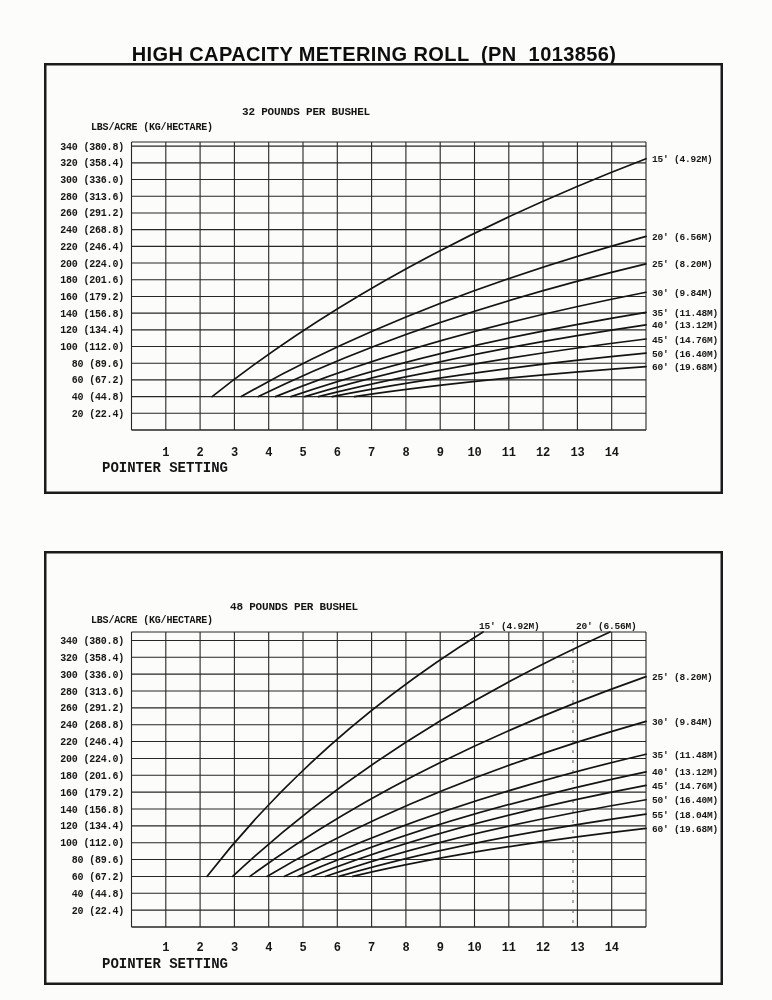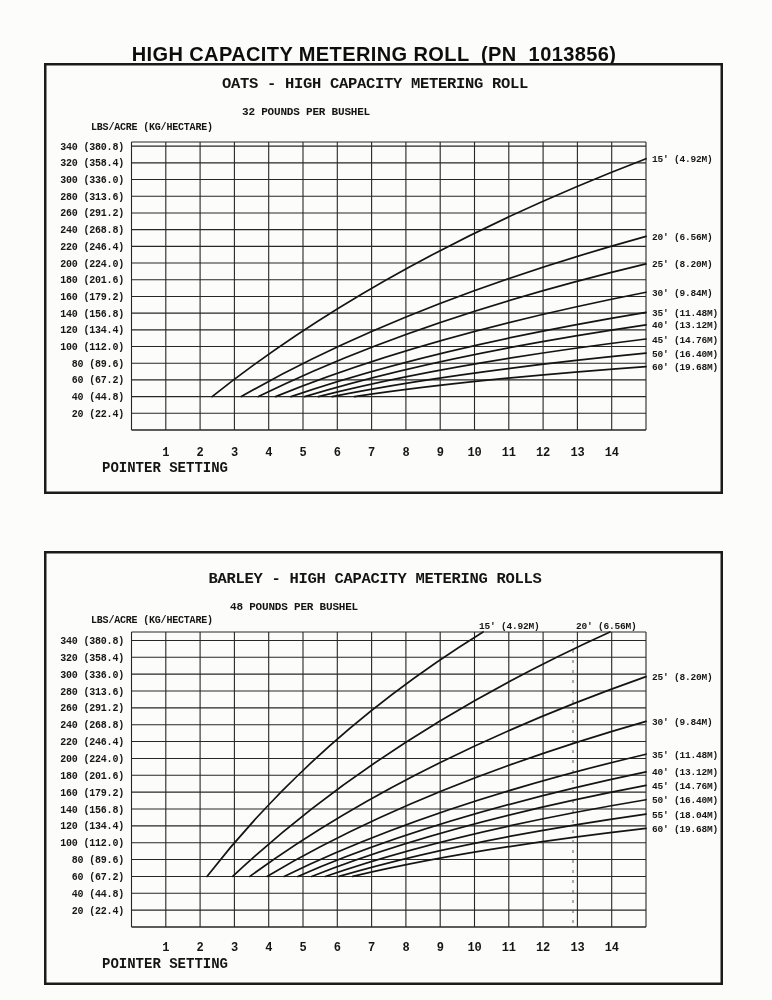--- a/index.html
+++ b/index.html
@@ -120,21 +120,20 @@
       <text x="608" y="252.79565217391303" text-anchor="start" font-size="9.5" letter-spacing="-0.2">35' (11.48M)</text>
       <path d="M260.71500000000003,333.60869565217394 Q397.22900000000004,291.9697391304348 602,261.81739130434784" fill="none" stroke="#141414" stroke-width="1.7" stroke-linecap="round"></path>
       <text x="608" y="265.31739130434784" text-anchor="start" font-size="9.5" letter-spacing="-0.2">40' (13.12M)</text>
       <path d="M274.435,333.60869565217394 Q405.461,300.2006956521739 602,276.0086956521739" fill="none" stroke="#141414" stroke-width="1.7" stroke-linecap="round"></path>
       <text x="608" y="279.5086956521739" text-anchor="start" font-size="9.5" letter-spacing="-0.2">45' (14.76M)</text>
       <path d="M288.155,333.60869565217394 Q413.69300000000004,308.43165217391305 602,290.2" fill="none" stroke="#141414" stroke-width="1.7" stroke-linecap="round"></path>
       <text x="608" y="293.7" text-anchor="start" font-size="9.5" letter-spacing="-0.2">50' (16.40M)</text>
       <path d="M310.45,333.60869565217394 Q427.07,316.1784347826087 602,303.5565217391304" fill="none" stroke="#141414" stroke-width="1.7" stroke-linecap="round"></path>
       <text x="608" y="307.0565217391304" text-anchor="start" font-size="9.5" letter-spacing="-0.2">60' (19.68M)</text>
     </svg>
-  <div class="overlay c-title o-title">OATS - HIGH CAPACITY METERING ROLL</div>
   <div class="overlay c-sub o-sub">32 POUNDS PER BUSHEL</div>
   <div class="overlay c-yhead o-yhead">LBS/ACRE (KG/HECTARE)</div>
   <div class="overlay c-xlab o-xlab">POINTER SETTING</div>
 </section>
 
 <section class="chart-panel panel-barley">
   <svg width="679" height="434" viewBox="0 0 679 434">
       <rect x="1.25" y="1.25" width="676.5" height="431.5" fill="none" stroke="#1b1b1b" stroke-width="2.5"></rect>
       <line x1="87.5" y1="81" x2="87.5" y2="376" stroke="#272727" stroke-width="1.1"></line>
       <line x1="121.8" y1="81" x2="121.8" y2="376" stroke="#272727" stroke-width="1.1"></line>
@@ -217,17 +216,16 @@
       <text x="608" y="224.4142857142857" text-anchor="start" font-size="9.5" letter-spacing="-0.2">40' (13.12M)</text>
       <path d="M267.575,325.42857142857144 Q401.345,272.632 602,234.4" fill="none" stroke="#141414" stroke-width="1.7" stroke-linecap="round"></path>
       <text x="608" y="237.9" text-anchor="start" font-size="9.5" letter-spacing="-0.2">45' (14.76M)</text>
       <path d="M281.295,325.42857142857144 Q409.577,280.94257142857145 602,248.72857142857143" fill="none" stroke="#141414" stroke-width="1.7" stroke-linecap="round"></path>
       <text x="608" y="252.22857142857143" text-anchor="start" font-size="9.5" letter-spacing="-0.2">50' (16.40M)</text>
       <path d="M295.015,325.42857142857144 Q417.809,289.25314285714285 602,263.0571428571429" fill="none" stroke="#141414" stroke-width="1.7" stroke-linecap="round"></path>
       <text x="608" y="266.5571428571429" text-anchor="start" font-size="9.5" letter-spacing="-0.2">55' (18.04M)</text>
       <path d="M308.735,325.42857142857144 Q426.041,297.5637142857143 602,277.3857142857143" fill="none" stroke="#141414" stroke-width="1.7" stroke-linecap="round"></path>
       <text x="608" y="280.8857142857143" text-anchor="start" font-size="9.5" letter-spacing="-0.2">60' (19.68M)</text>
     </svg>
-  <div class="overlay c-title b-title">BARLEY - HIGH CAPACITY METERING ROLLS</div>
   <div class="overlay c-sub b-sub">48 POUNDS PER BUSHEL</div>
   <div class="overlay c-yhead b-yhead">LBS/ACRE (KG/HECTARE)</div>
   <div class="overlay c-xlab b-xlab">POINTER SETTING</div>
 </section>
 
 </body></html>

